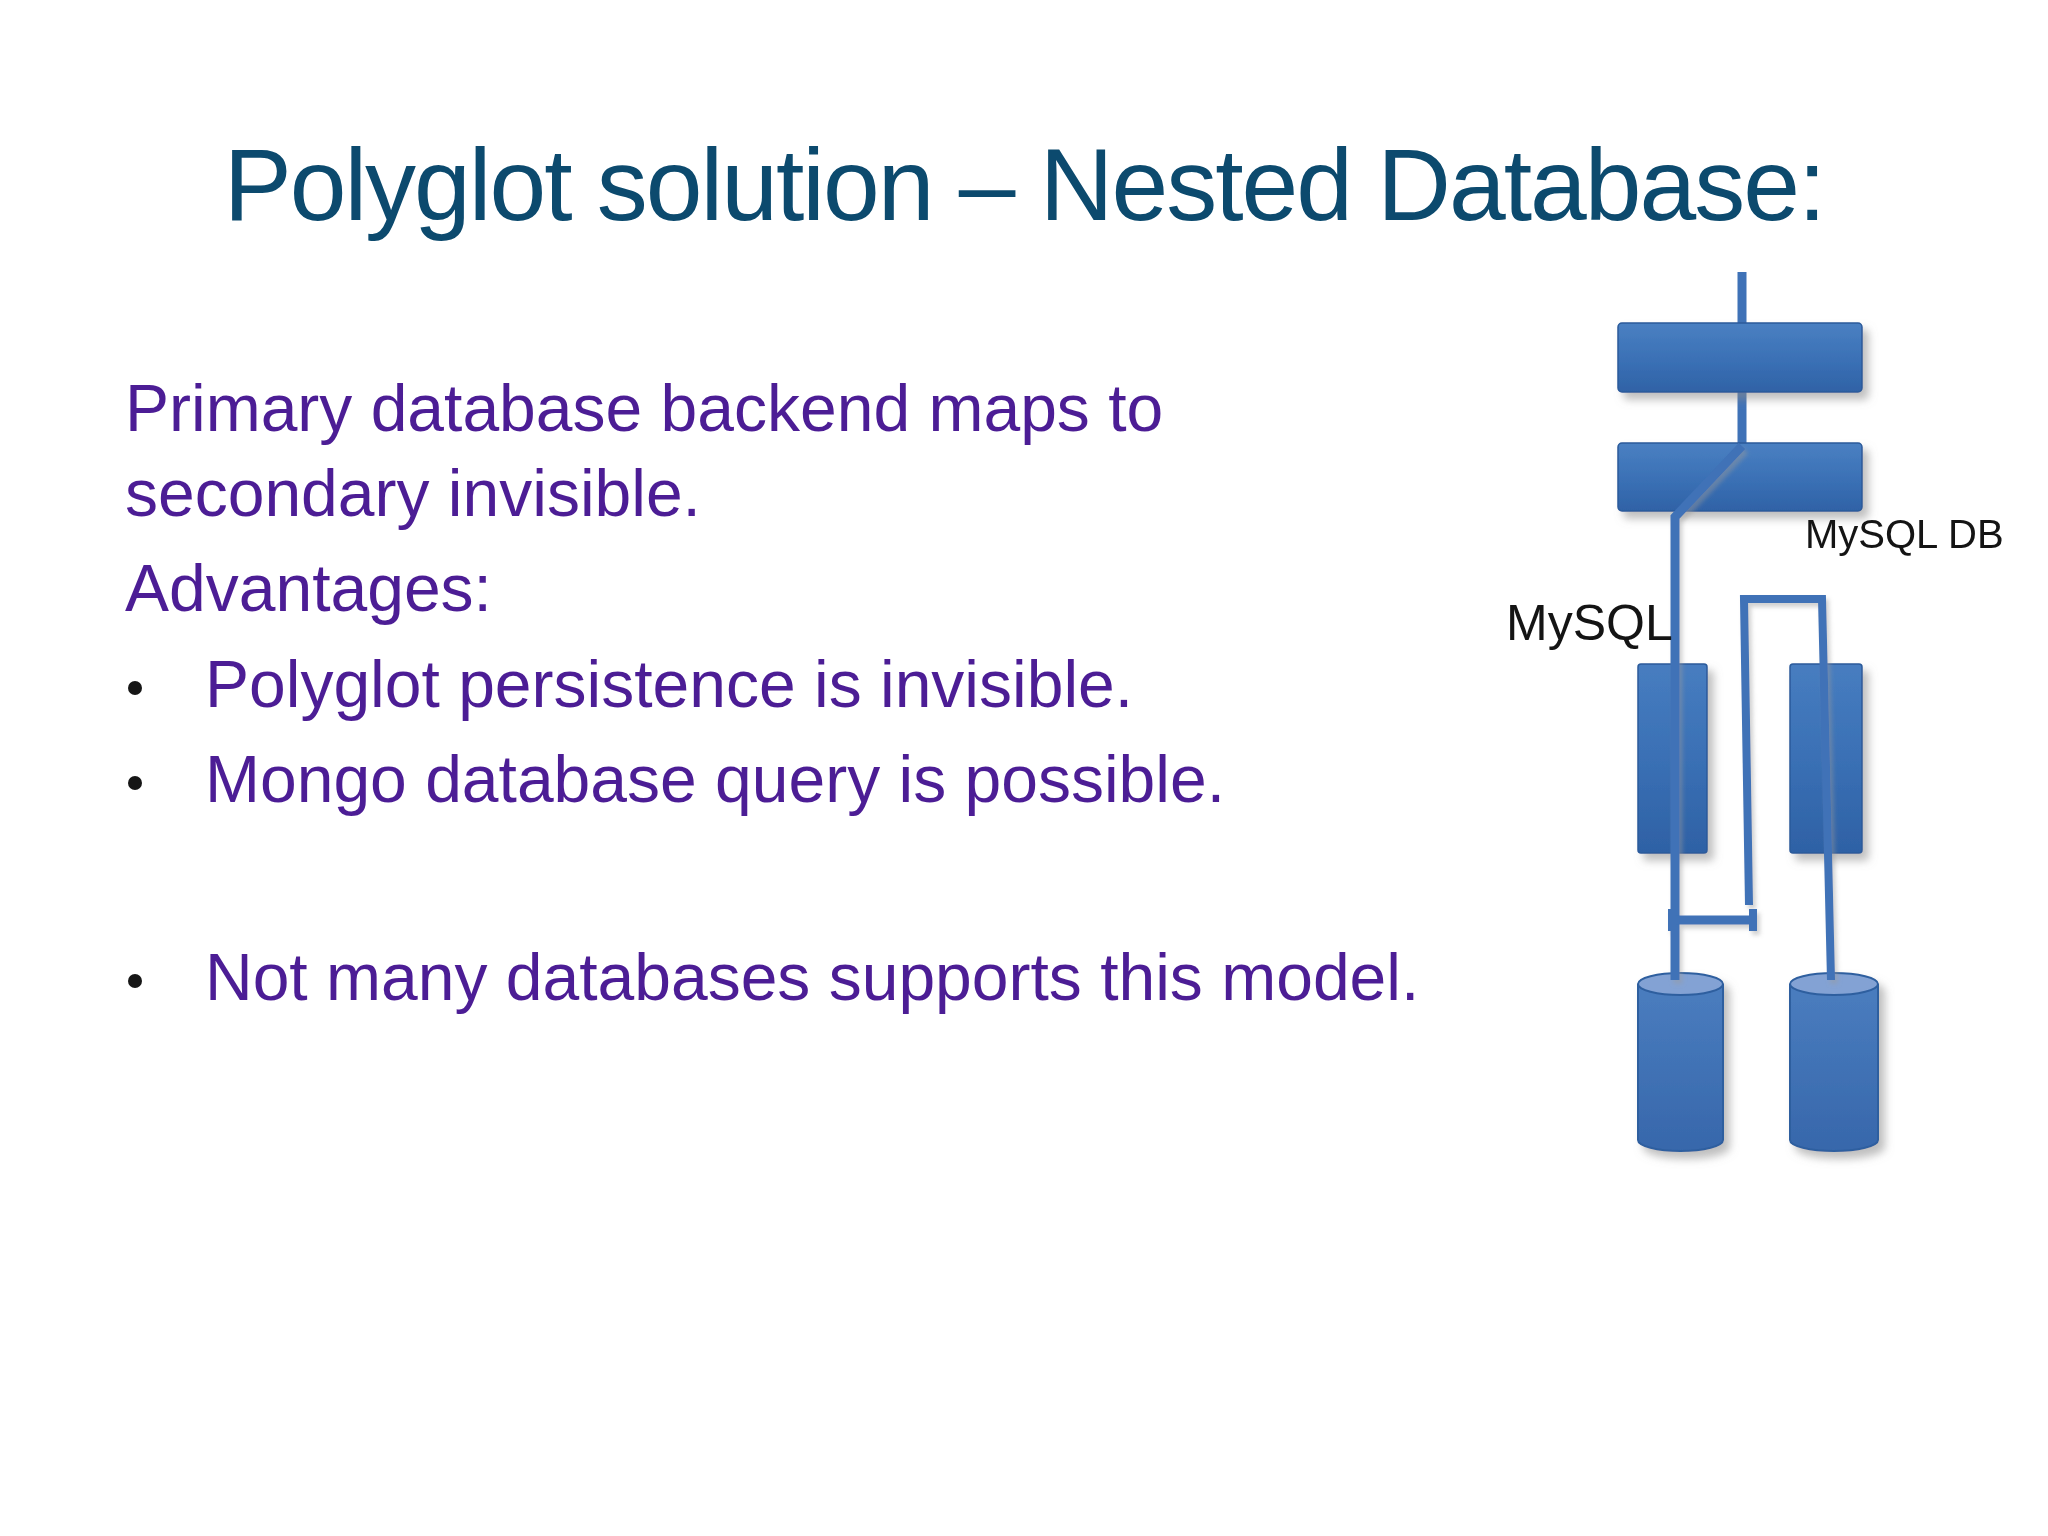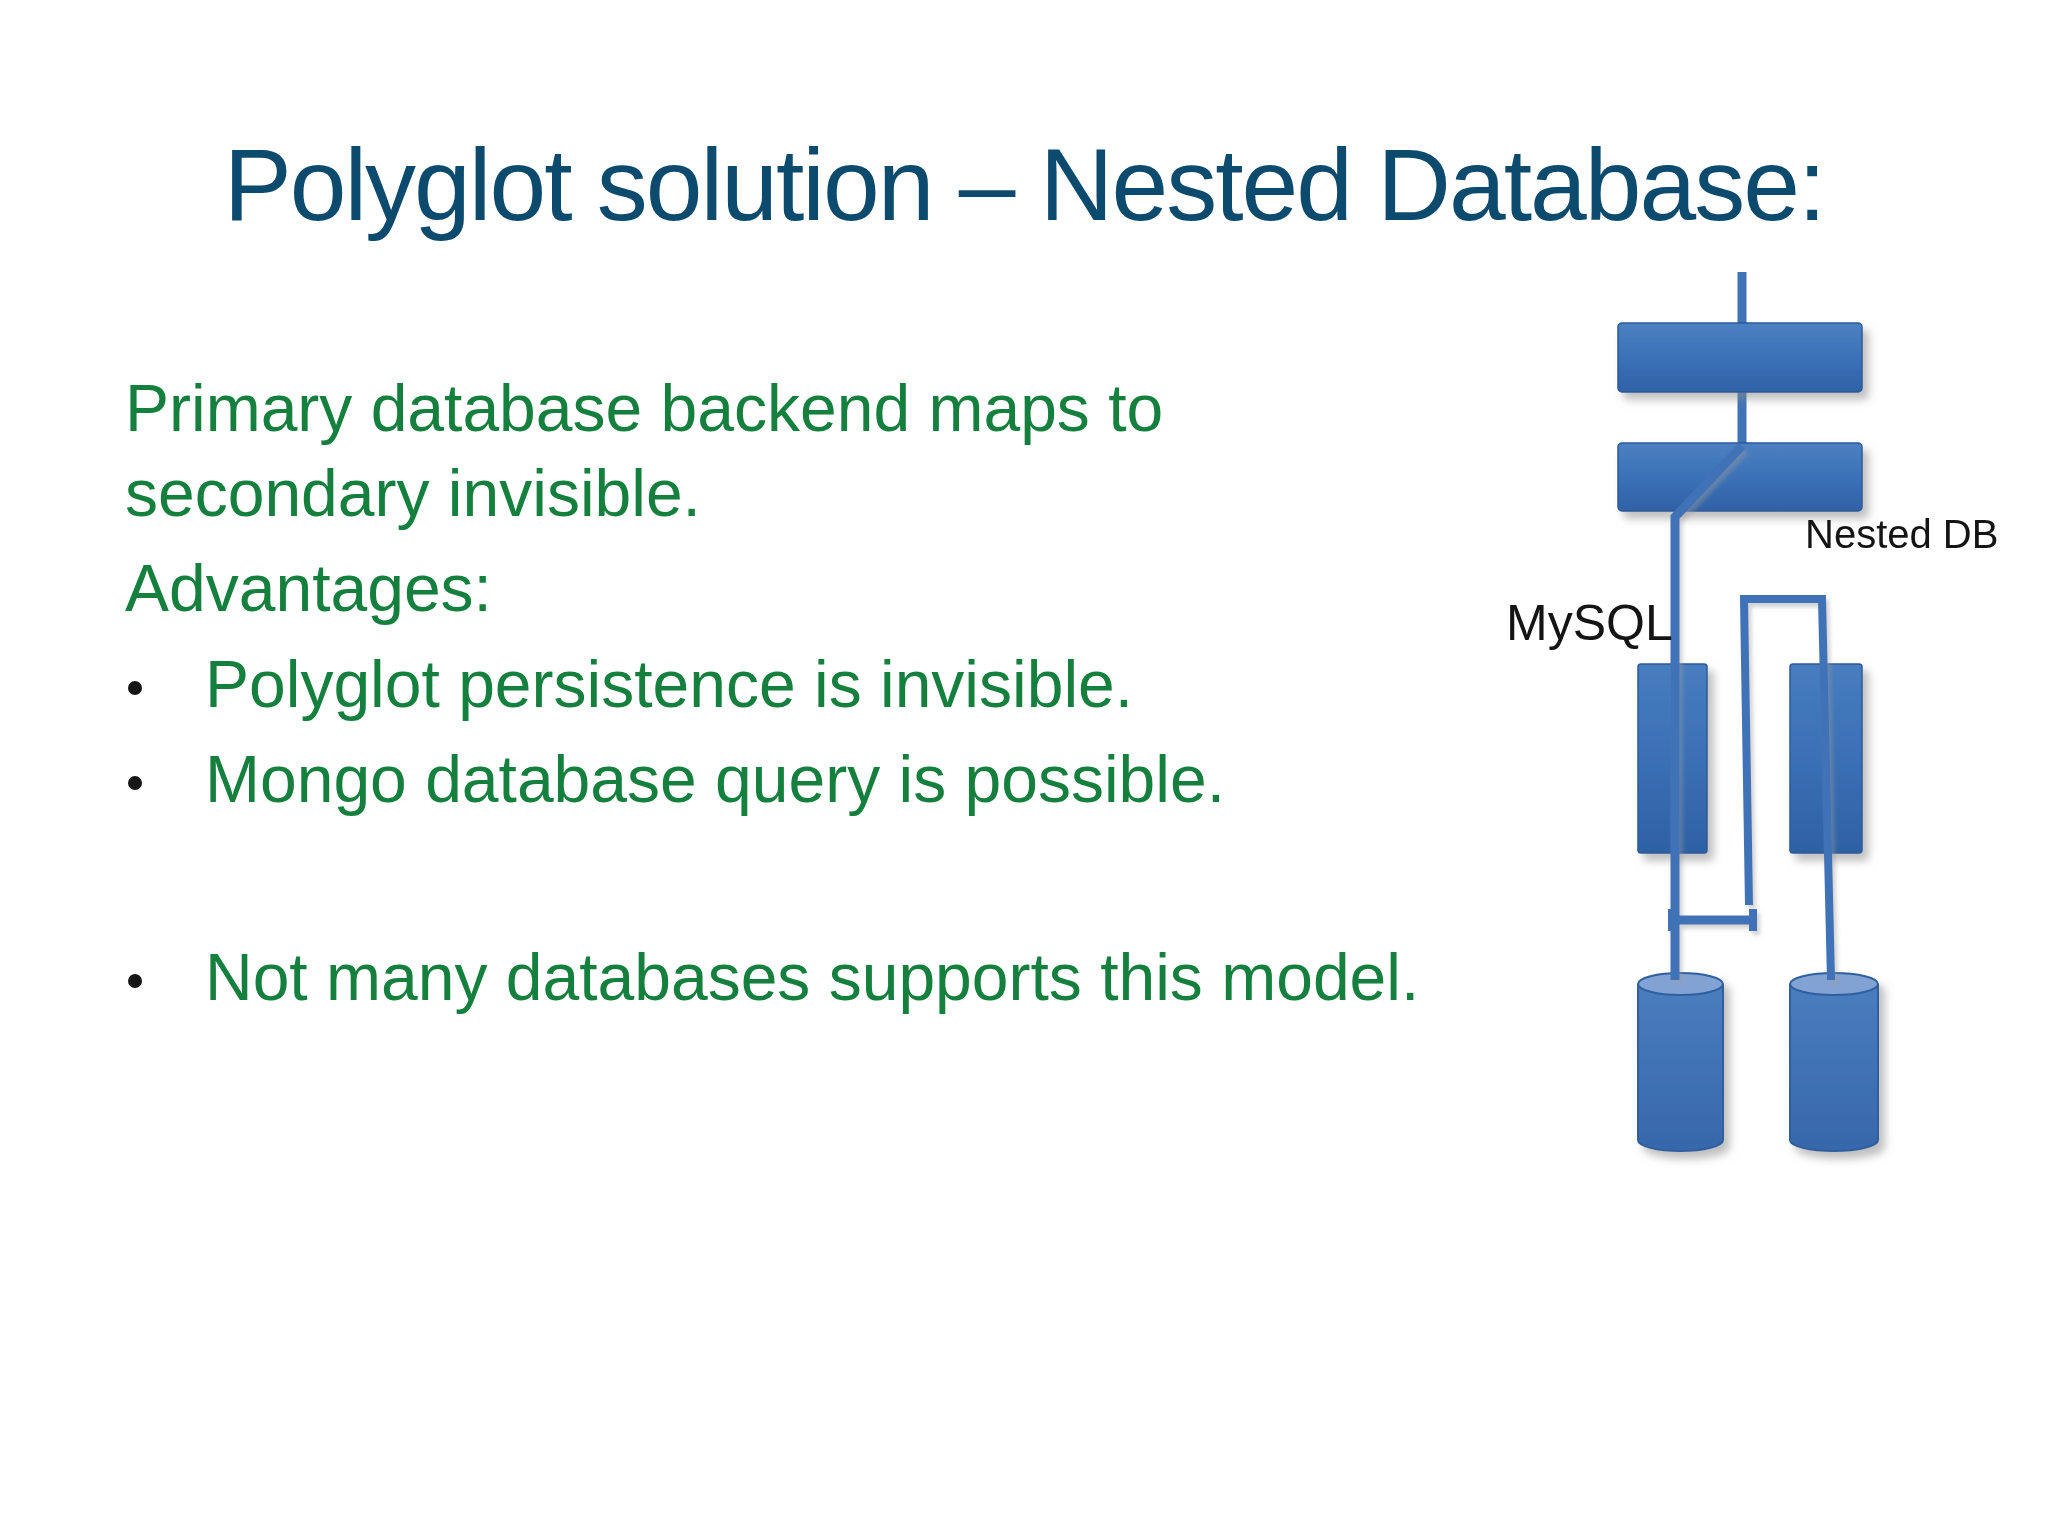--- a/index.html
+++ b/index.html
@@ -27,21 +27,21 @@
     color: #0c4a6e;
     white-space: nowrap;
   }
 
   .body-line {
     position: absolute;
     left: 125px;
     font-size: 66px;
     line-height: 1;
     white-space: nowrap;
-    color: #15803d;
+    color: #4c1d95;
   }
   .body-line.l1 { top: 375px; }
   .body-line.l2 { top: 460px; }
   .body-line.l3 { top: 555px; }
   .body-line.l4 { top: 651px; }
   .body-line.l5 { top: 746px; }
   .body-line.l6 { top: 841px; }
   .body-line.l7 { top: 936px; margin-top: 8px; }
 
   .bullet-line { padding-left: 80px; }
@@ -146,15 +146,15 @@
 
       <path d="M 1749 905 L 1744 599 L 1822 599 L 1831 980" stroke-width="8"></path>
 
       <path d="M 1672 920 L 1753 920" stroke-width="9"></path>
       <path d="M 1672 909 L 1672 931" stroke-width="8"></path>
       <path d="M 1753 909 L 1753 931" stroke-width="8"></path>
     </g>
   </svg>
 
   <div class="diagram-label label-mysql">MySQL</div>
-  <div class="diagram-label label-mongo">Nested DB</div>
+  <div class="diagram-label label-mongo">MySQL DB</div>
 
 </div>
 
 </body></html>

